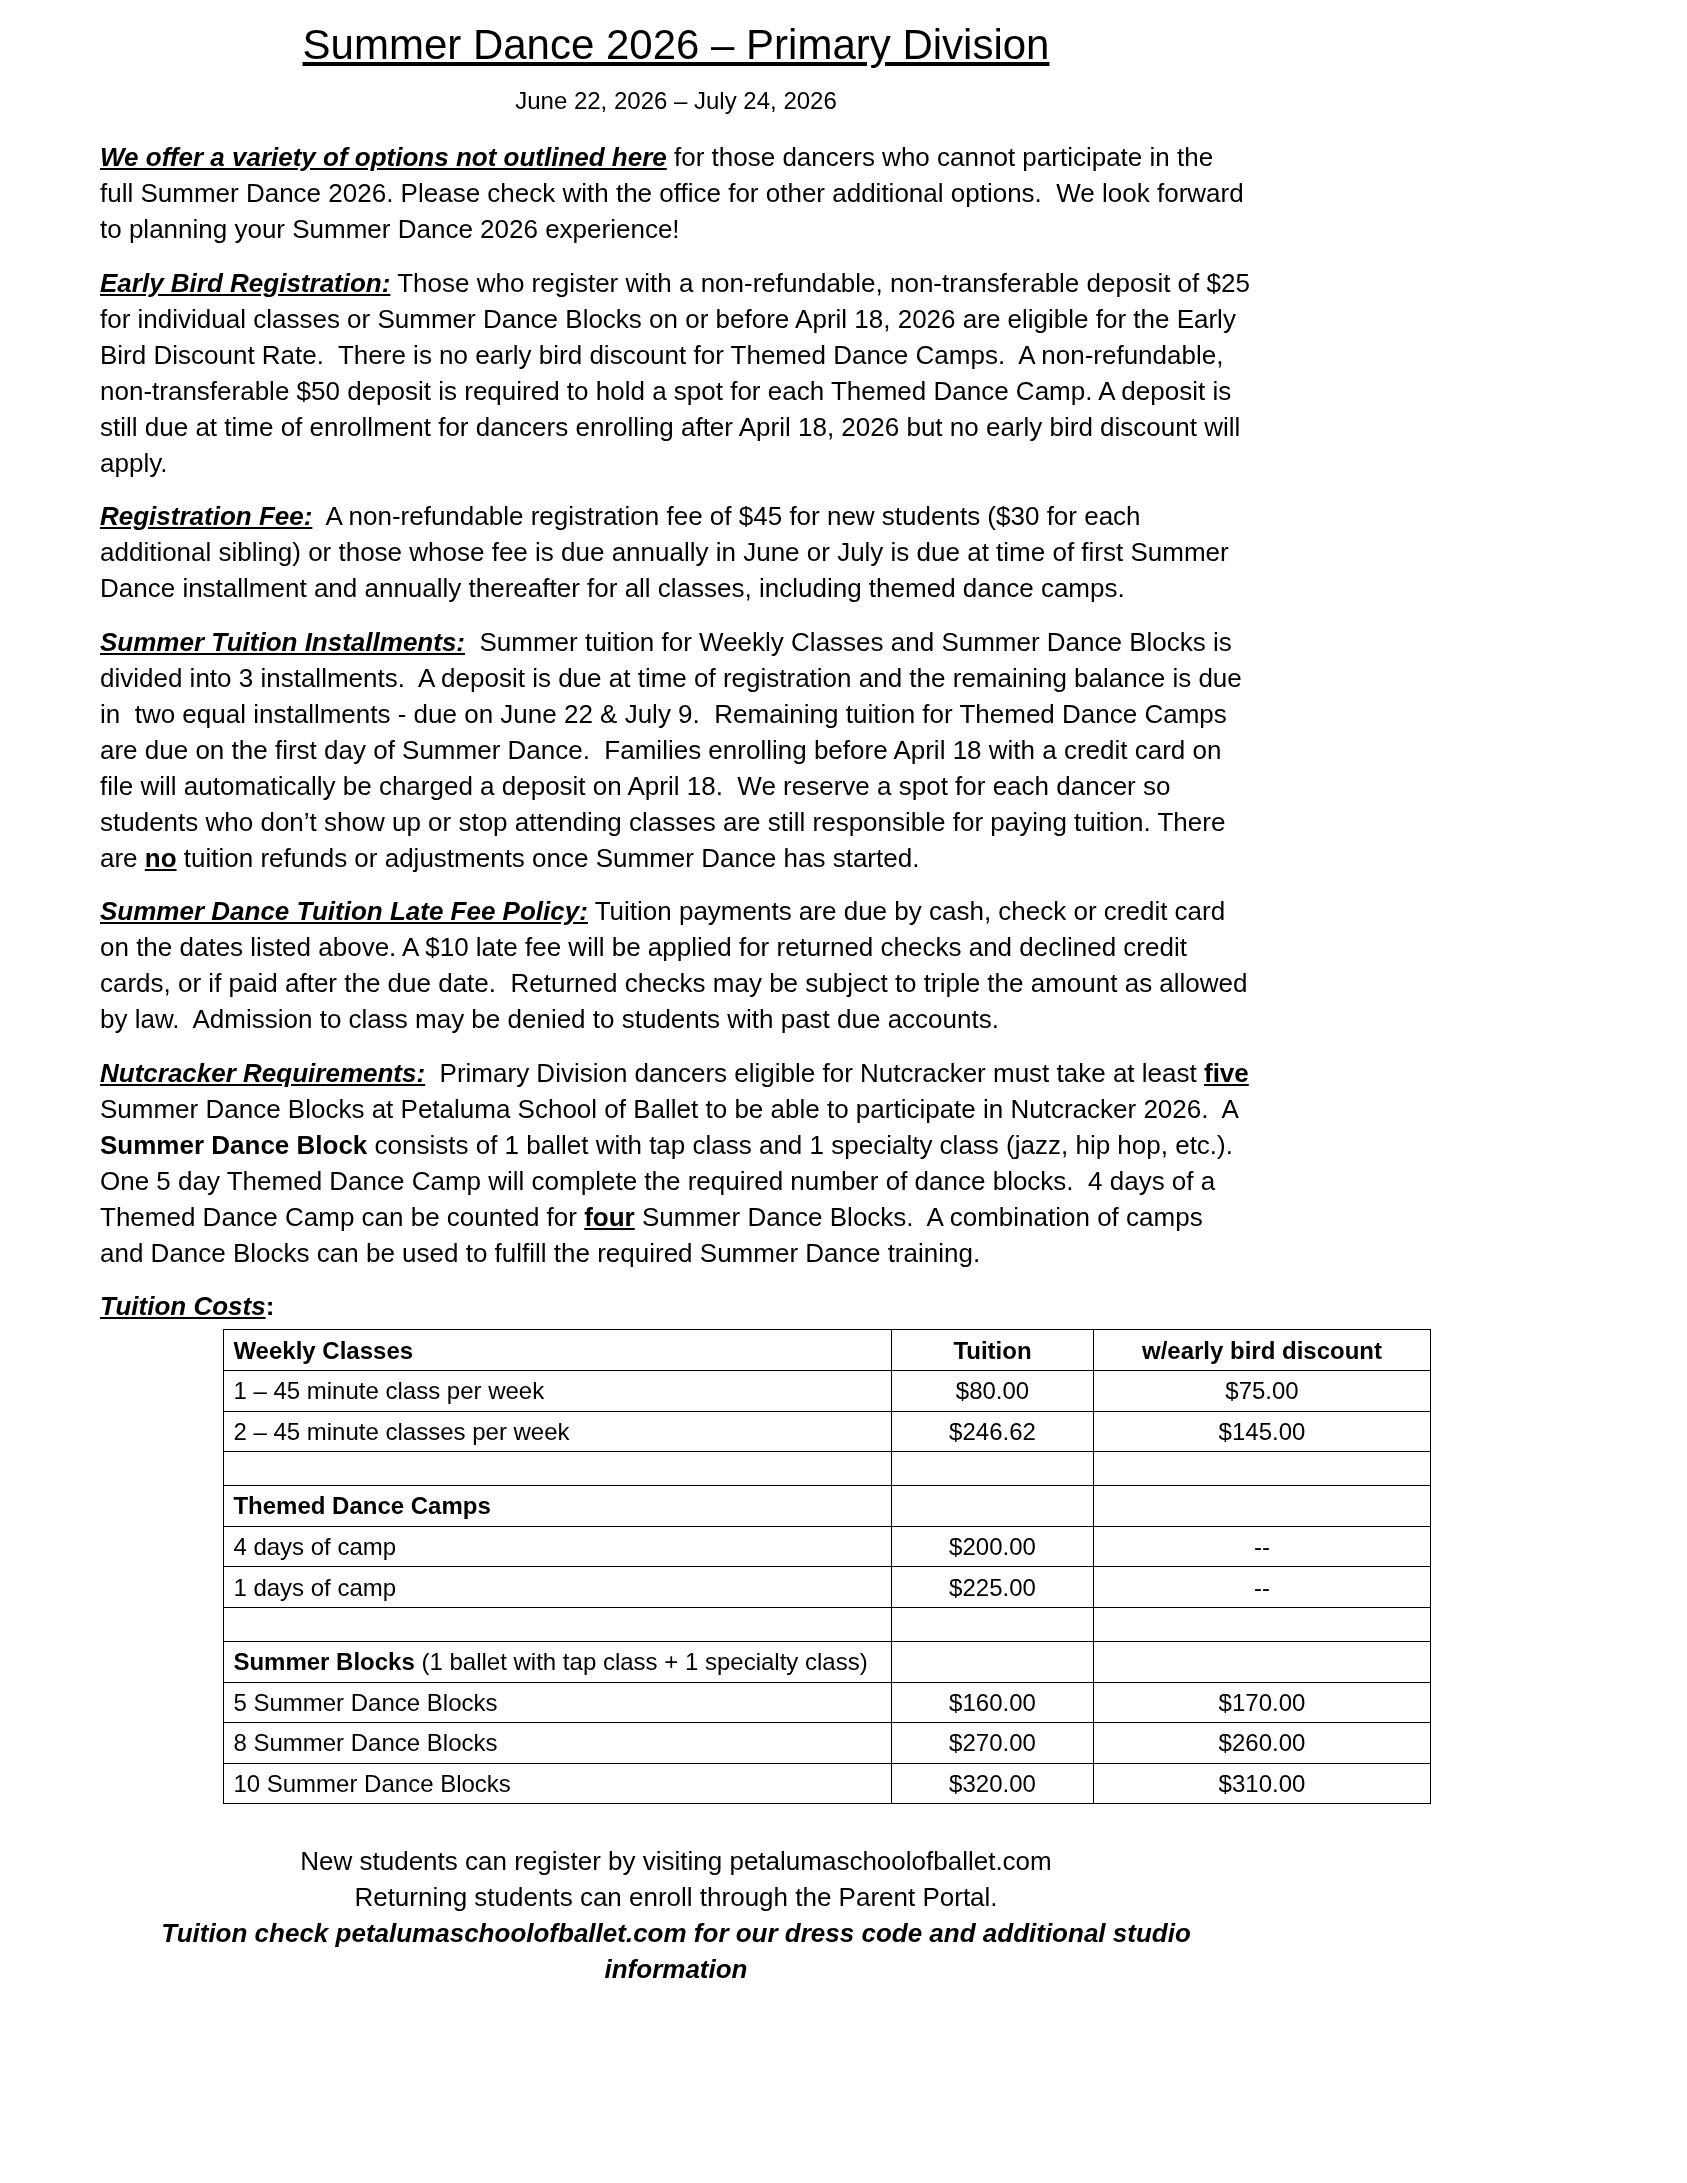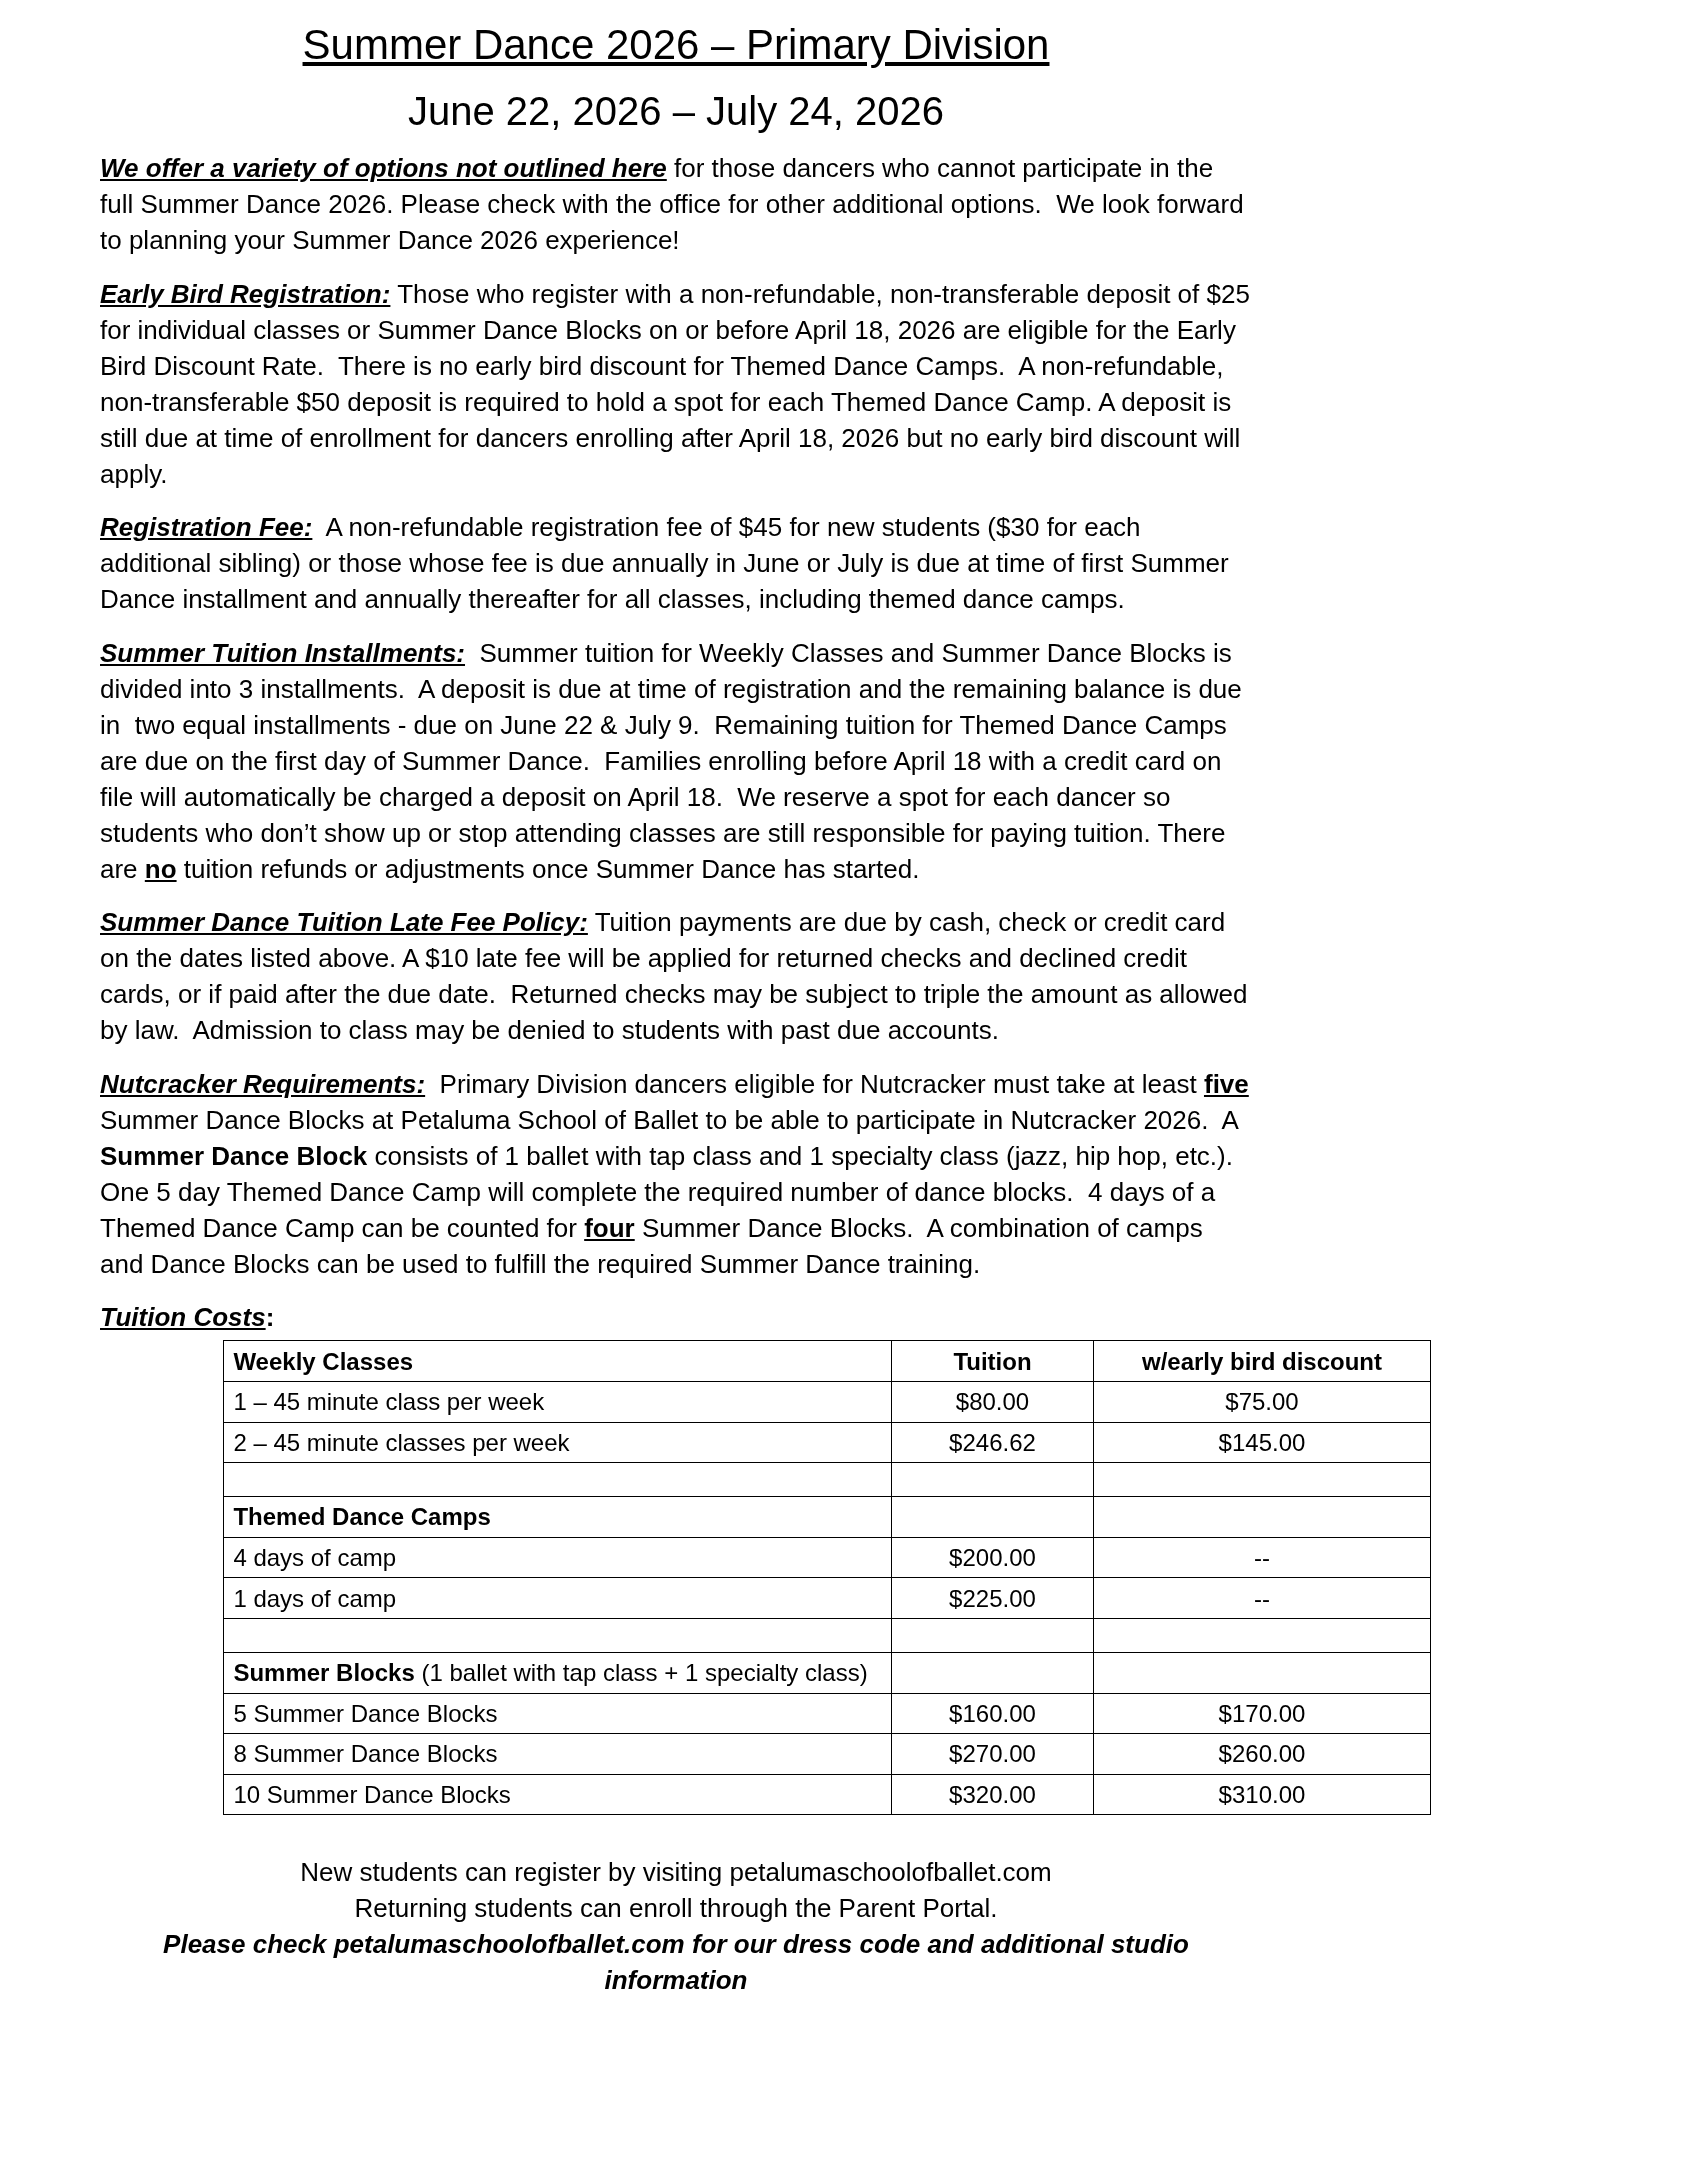--- a/index.html
+++ b/index.html
@@ -21,24 +21,24 @@
   }
   .doc-title {
     text-align: center;
     font-size: 42px;
     font-weight: 400;
     line-height: 53px;
   }
   .doc-title .u { text-decoration: underline; }
   .doc-subtitle {
     text-align: center;
-    font-size: 40px;
+    font-size: 24px;
     font-weight: 400;
     line-height: 43px;
-    margin-top: 19px;
+    margin-top: 8px;
   }
   .para {
     margin-top: 17.5px;
     white-space: pre-wrap;
     text-align: left;
   }
   .lead {
     font-weight: bold;
     font-style: italic;
     text-decoration: underline;
@@ -166,17 +166,17 @@
         <td>10 Summer Dance Blocks</td>
         <td class="num">$320.00</td>
         <td class="num">$310.00</td>
       </tr>
     </tbody>
   </table>
 
   <div class="footer">
     <p>New students can register by visiting petalumaschoolofballet.com</p>
     <p>Returning students can enroll through the Parent Portal.</p>
-    <p class="bold-i">Please check petalumaschoolofballet.com for our dress code and additional studio information</p>
+    <p class="bold-i">Tuition check petalumaschoolofballet.com for our dress code and additional studio information</p>
   </div>
 
 </div>
 
 
 </body></html>

